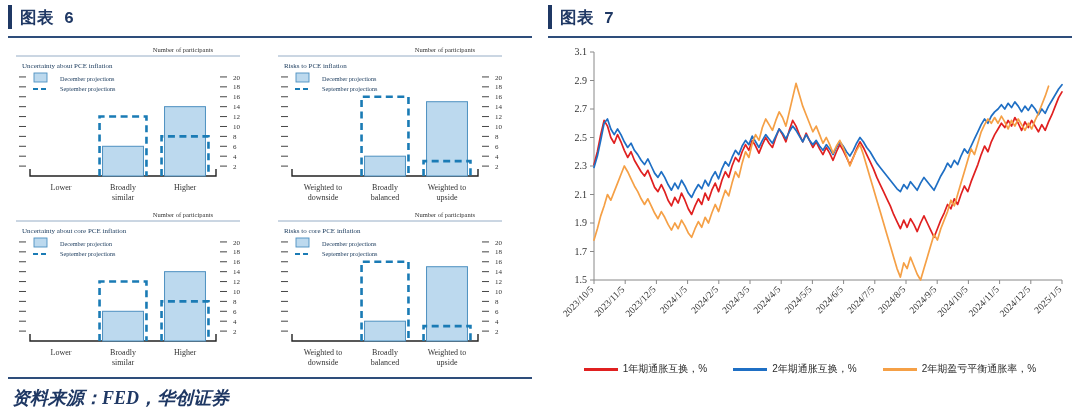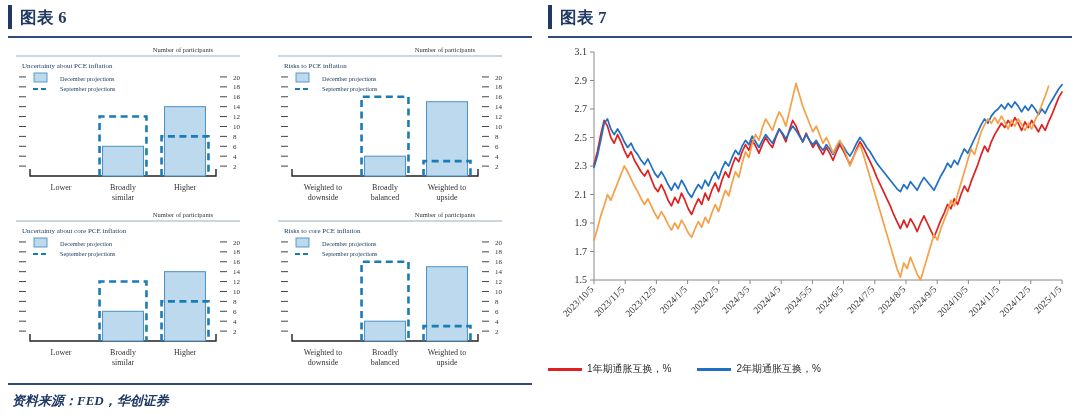--- a/index.html
+++ b/index.html
@@ -10,38 +10,38 @@
     overflow:hidden;
   }
   .page{position:relative;width:1080px;height:418px;display:flex;}
   .panel{position:relative;width:540px;height:418px;box-sizing:border-box;}
   .panel.left{padding:0 8px 0 8px;}
   .panel.right{padding:0 8px 16px 8px;}
 
   
   .fig-head{position:relative;height:36px;padding-left:12px;display:flex;align-items:center;}
   .fig-accent{position:absolute;left:0;top:5px;width:4px;height:24px;background:#1f3864;}
-  .fig-title{font-family:Liberation Serif, serif;font-weight:bold;font-size:16.5px;color:#1f3864;letter-spacing:.4px;white-space:nowrap;}
+  .fig-title{font-family:Liberation Mono, monospace;font-weight:bold;font-size:16.5px;color:#1f3864;letter-spacing:.4px;white-space:nowrap;}
   .fig-rule{height:2px;background:#2e4d7b;margin:0 0 0 0;}
 
   
   .fig-foot{position:absolute;left:0;bottom:0;width:100%;box-sizing:border-box;padding:0 8px;}
   .foot-rule{height:2px;background:#2e4d7b;}
-  .foot-txt{font-family:"Liberation Serif",serif;font-style:italic;font-weight:bold;font-size:13px;color:#1f3864;padding:7px 4px 8px 4px;}
+  .foot-txt{font-family:"Liberation Serif",serif;font-style:italic;font-weight:bold;font-size:18px;color:#1f3864;padding:7px 4px 8px 4px;}
 
   
   .sep-wrap{position:relative;margin-top:4px;height:336px;}
   .sep-grid{display:grid;grid-template-columns:1fr 1fr;grid-template-rows:1fr 1fr;width:524px;height:330px;}
   .sep-cell{position:relative;}
   .sep-svg{display:block;}
 
   
   .lc-wrap{position:relative;margin-top:2px;height:340px;}
   .lc-svg{display:block;}
-  .lc-legend{position:absolute;left:0;bottom:4px;width:524px;display:flex;gap:26px;}
+  .lc-legend{position:absolute;left:0;bottom:4px;width:524px;display:flex;justify-content:center;gap:26px;}
   .lg-item{display:flex;align-items:center;gap:5px;}
   .lg-swatch{width:34px;height:3px;display:block;}
   .lg-label{font-family:"Liberation Sans",sans-serif;font-size:10px;color:#2b2b2b;white-space:nowrap;}
 </style>
 </head>
 <body>
 
 <div class="page">
 
   <div class="panel left">
@@ -335,18 +335,22 @@
         </div>
       <div class="lc-legend" id="lc-legend">
           <div class="lg-item">
             <span class="lg-swatch" style="background: rgb(224, 32, 32);"></span>
             <span class="lg-label">1年期通胀互换，%</span>
           </div>
           <div class="lg-item">
             <span class="lg-swatch" style="background: rgb(31, 111, 196);"></span>
             <span class="lg-label">2年期通胀互换，%</span>
           </div>
+          <div class="lg-item">
+            <span class="lg-swatch" style="background: rgb(245, 160, 70);"></span>
+            <span class="lg-label">2年期盈亏平衡通胀率，%</span>
+          </div>
         </div>
     </div>
 
   </div>
 
 </div>
 
 </body></html>

